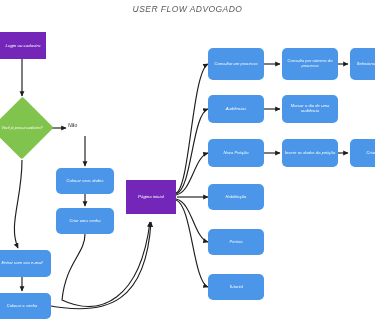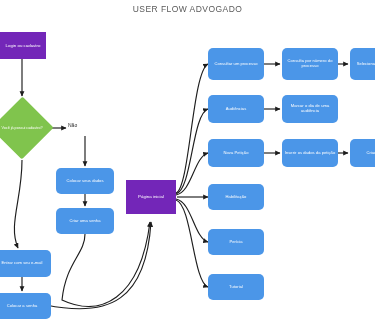--- a/index.html
+++ b/index.html
@@ -10,20 +10,21 @@
   }
   body {
     font-family: "Liberation Sans", sans-serif;
   }
   #canvas {
     position: relative;
     width: 375px;
     height: 332px;
     background: #ffffff;
     overflow: hidden;
+    font-style: italic;
   }
   #edges {
     position: absolute;
     left: 0;
     top: 0;
     width: 375px;
     height: 332px;
     pointer-events: none;
   }
   .diagram-title {

